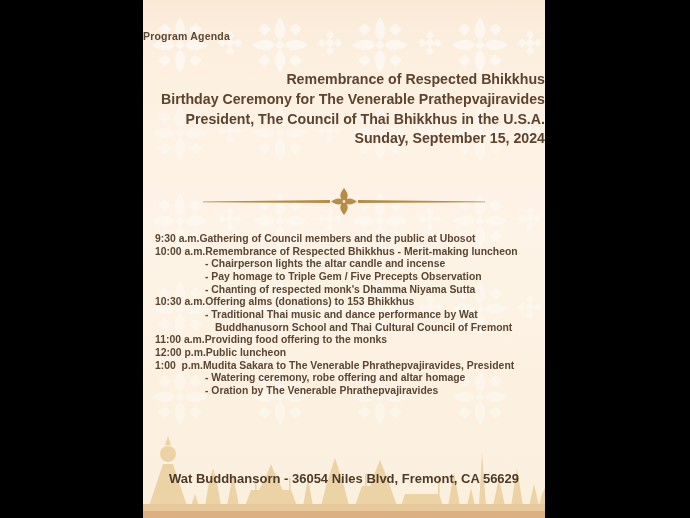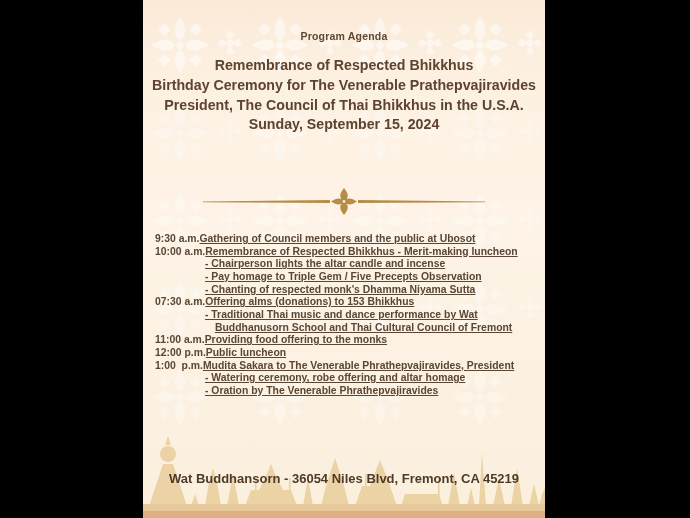--- a/index.html
+++ b/index.html
@@ -1,30 +1,30 @@
 <!DOCTYPE html>
 <html><head>
 <meta charset="utf-8">
 <style>
   html,body{margin:0;padding:0;background:#000;}
   #stage{position:relative;width:690px;height:518px;background:#000;overflow:hidden;
          font-family:"Liberation Sans", sans-serif;}
   #page{position:absolute;left:143px;top:0;width:402px;height:518px;overflow:hidden;
         background:linear-gradient(180deg,#fbe9d7 0%,#fcefdf 10%,#fdf2e4 28%,#fdf3e6 45%,#fcf1e1 75%,#fbf0de 100%);}
   .bgsvg{position:absolute;left:0;top:0;width:402px;height:518px;}
-  .label{position:absolute;top:30px;left:0;width:100%;text-align:center;
+  .label{position:absolute;top:30px;left:0;width:100%;
          font-size:10.5px;font-weight:bold;color:#5e4734;letter-spacing:.2px;}
-  .title{position:absolute;top:56px;left:0;width:100%;text-align:center;
+  .title{position:absolute;top:70px;left:0;width:100%;text-align:right;
          font-size:14.2px;font-weight:bold;color:#5d4330;line-height:19.8px;}
   .divider{position:absolute;top:184px;left:0;width:402px;height:36px;}
   .agenda{position:absolute;top:233px;left:12px;width:384px;
           font-size:10.4px;font-weight:bold;color:#5a4634;line-height:12.65px;}
   .row{display:flex;align-items:flex-end;}
   .row .t{flex:0 0 41px;white-space:pre;}
-  .row .x{flex:1;text-decoration:underline;}
+  .row .x{flex:1;}
   .row.sub .x{padding-left:9px;}
   .row.cont .x{padding-left:19px;}
   .skyline{position:absolute;left:0;bottom:0;width:402px;height:90px;}
   .addr{position:absolute;top:471px;left:0;width:100%;text-align:center;
         font-size:13px;font-weight:bold;color:#4e3a28;z-index:3;}
 </style>
 </head>
 <body>
 
 <div id="stage">
@@ -136,21 +136,21 @@
         </div>
       <div class="row sub">
           <span class="t"></span>
           <span class="x">- Pay homage to Triple Gem / Five Precepts Observation</span>
         </div>
       <div class="row sub">
           <span class="t"></span>
           <span class="x">- Chanting of respected monk's Dhamma Niyama Sutta</span>
         </div>
       <div class="row">
-          <span class="t">07:30 a.m.</span>
+          <span class="t">10:30 a.m.</span>
           <span class="x">Offering alms (donations) to 153 Bhikkhus</span>
         </div>
       <div class="row sub">
           <span class="t"></span>
           <span class="x">- Traditional Thai music and dance performance by Wat</span>
         </div>
       <div class="row cont">
           <span class="t"></span>
           <span class="x">Buddhanusorn School and Thai Cultural Council of Fremont</span>
         </div>
@@ -186,15 +186,15 @@
         <path d="M48,78 L52,66 L56,78 L62,78 L66,54 L70,40 L74,54 L78,78 L84,78 L90,46 L96,78 L102,78 L108,62 L116,62 L124,46 L128,36 L132,46 L140,62 L148,62 L154,78 L160,78 L165,50 L170,78 L178,78 L183,58 L188,42 L192,30 L196,42 L201,58 L206,78 L212,78 L219,58 L227,58 L233,42 L237,32 L241,42 L247,58 L254,78 L258,78 L262,66 L296,66 L300,78 L305,78 L311,44 L317,78 L324,78 L328,60 L332,78 L336,78 L339,24 L343,78 L350,78 L356,50 L362,78 L368,78 L374,40 L380,78 L386,78 L391,56 L396,78 L399,66 L402,60 L402,78 Z"></path>
         <rect x="112" y="50" width="1.6" height="28"></rect>
         <rect x="146" y="50" width="1.6" height="28"></rect>
         <rect x="222" y="46" width="1.6" height="32"></rect>
         <rect x="295" y="50" width="1.6" height="28"></rect>
       </g>
       <rect x="0" y="76" width="402" height="14" fill="#e7c99b"></rect>
       <rect x="0" y="83" width="402" height="7" fill="#dcb083"></rect>
     </svg>
 
-    <div class="addr">Wat Buddhansorn - 36054 Niles Blvd, Fremont, CA 45219</div>
+    <div class="addr">Wat Buddhansorn - 36054 Niles Blvd, Fremont, CA 56629</div>
   </div>
 </div>
 
 </body></html>

